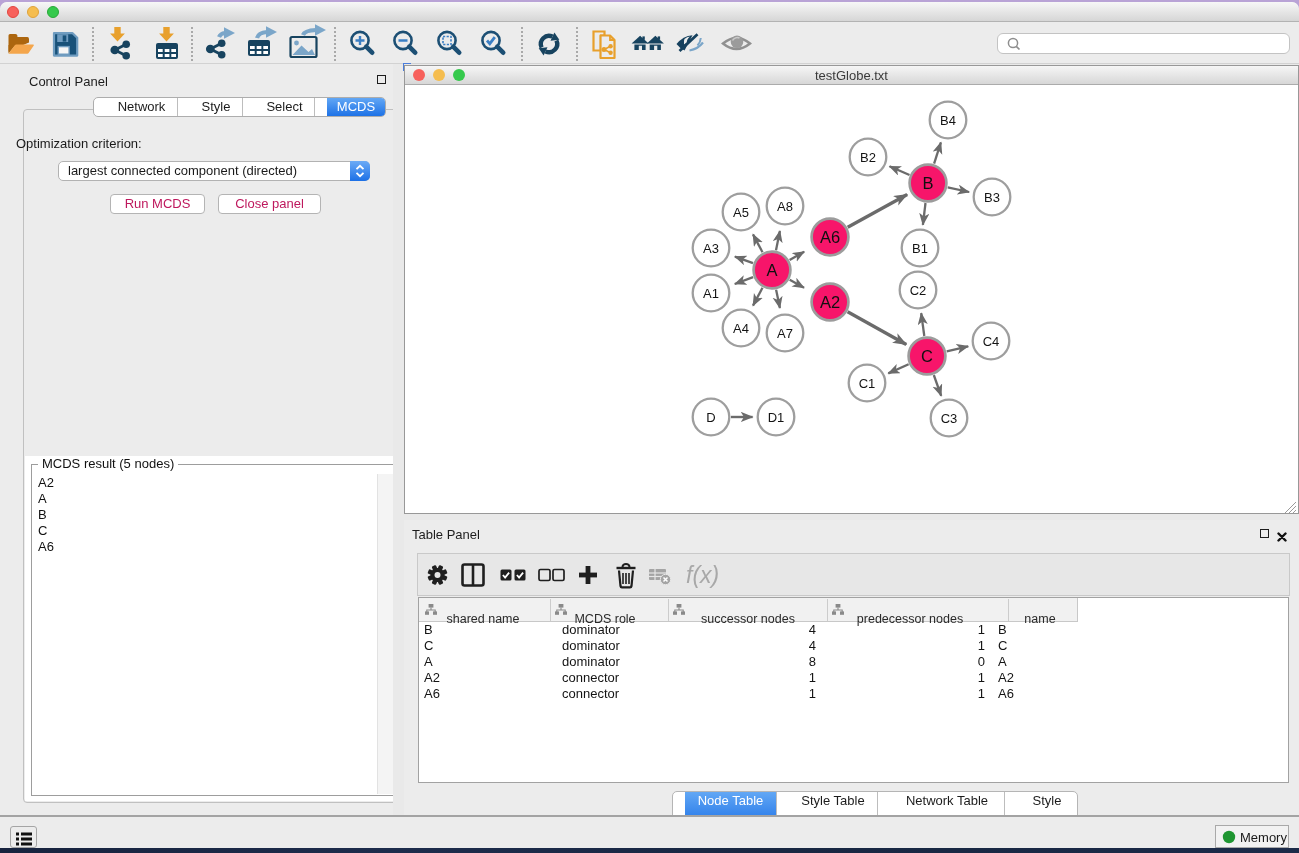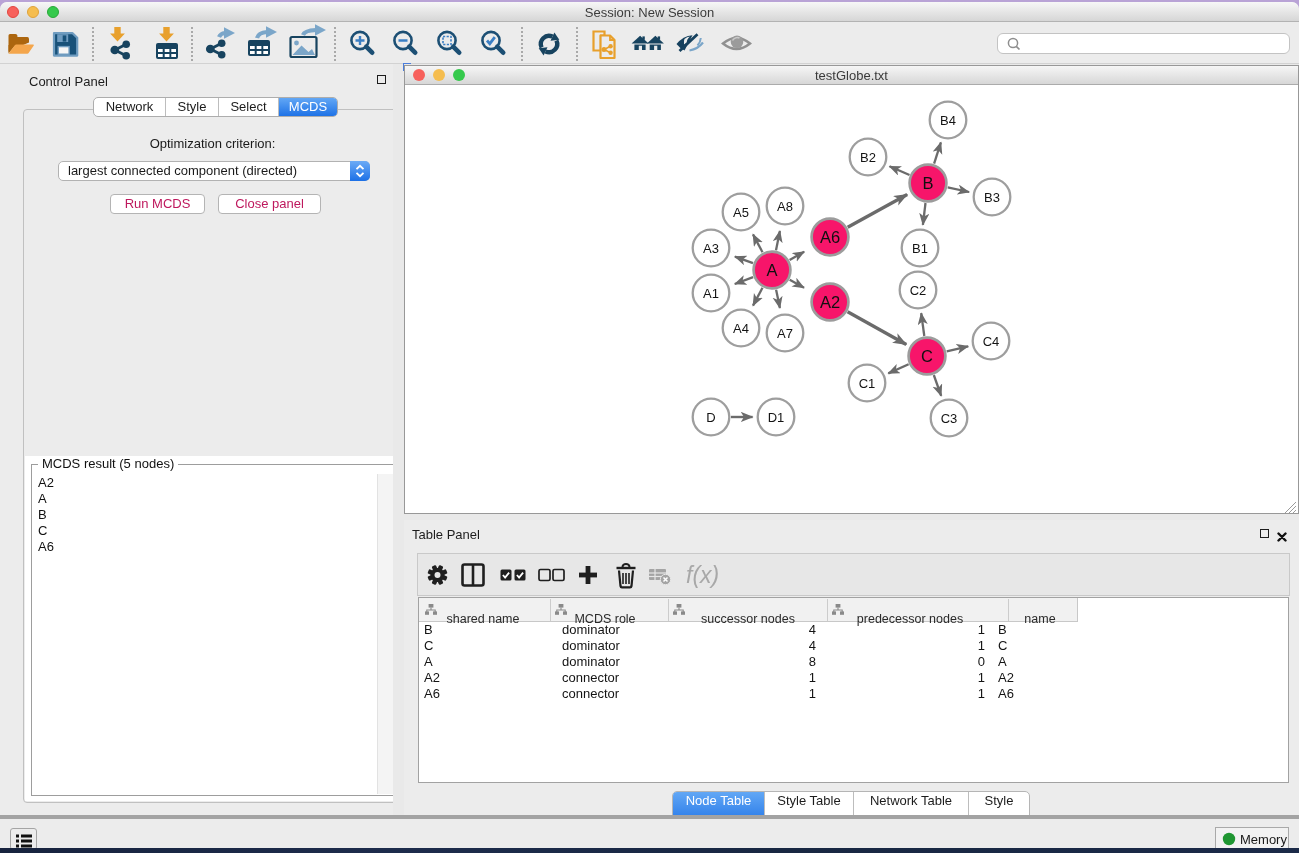--- a/index.html
+++ b/index.html
@@ -9,24 +9,24 @@
 .light{width:12px;height:12px;border-radius:50%;top:4px;}
 #titletext{width:100%;text-align:center;top:3px;font-size:13px;color:#3c3c3c;}
 #toolbar{left:0;top:21px;width:100%;height:41px;background:#ececec;border-bottom:1px solid #d2d2d2;}
 .tsep{top:4px;height:34px;width:0;border-left:2px dotted #a9a9a9;}
 #searchbox{left:997px;top:10px;width:293px;height:21px;background:#fff;border:1px solid #c3c3c3;border-radius:6px;}
 #cpanel{left:16px;top:62px;width:393px;height:751px;background:#ececec;}
 #cp-title{left:13px;top:10px;font-size:13px;color:#1d1d1d;}
 .winbtn{top:11px;width:9px;height:9px;border:1.5px solid #1c1c1c;}
 #tabpane{left:7px;top:45px;width:374px;height:694px;border:1px solid #c0c0c0;border-radius:4px;background:#ececec;}
 #segtabs{left:77px;top:33px;height:20px;display:flex;border:1px solid #adadad;border-radius:5px;background:#fff;overflow:hidden;}
-.seg{font-size:13px;color:#1c1c1c;text-align:center;line-height:18px;border-right:1px solid #bdbdbd;}
+.seg{font-size:13px;color:#1c1c1c;text-align:center;line-height:18px;border-right:1px solid #bdbdbd;margin-left:12px;}
 .seg:last-child{border-right:none;}
 .seg.on{background:linear-gradient(#62a7f5,#1e72e6);color:#fff;}
-#optlabel{left:0px;top:72px;width:393px;text-align:center;font-size:13px;color:#1a1a1a;}
+#optlabel{left:0px;top:72px;width:393px;font-size:13px;color:#1a1a1a;}
 #dropdown{left:42px;top:97px;width:312px;height:20px;background:#fff;border:1px solid #b2b2b2;border-radius:5px;font-size:13px;color:#1a1a1a;line-height:18px;padding-left:9px;}
 #dropstep{right:-1px;top:-1px;width:20px;height:20px;background:linear-gradient(#6cabf6,#1c70e6);border-radius:0 5px 5px 0;}
 .btn{height:20px;background:#fff;border:1px solid #b4b4b4;border-radius:4px;font-size:13px;color:#be185d;text-align:center;line-height:18px;}
 #whitepanel{left:9px;top:392px;width:377px;height:345px;background:#fff;}
 #groupbox{left:15px;top:400px;width:365px;height:332px;border:1px solid #9d9d9d;}
 #grouplabel{left:22px;top:392px;background:#fff;font-size:13px;color:#111;padding:0 4px;}
 #scrolltrack{left:361px;top:410px;width:17px;height:320px;background:#f4f4f4;border-left:1px solid #e2e2e2;}
 #mcdslist{left:22px;top:411px;font-size:13px;color:#111;line-height:16px;}
 #mdi{left:393px;top:62px;width:906px;height:751px;background:#e9e9e9;}
 #netframe{left:404px;top:63px;width:895px;height:449px;border:1px solid #989898;background:#fff;}
@@ -36,33 +36,32 @@
 #tablepanel{left:404px;top:518px;width:895px;height:295px;background:#ececec;}
 #tp-title{left:8px;top:7px;font-size:13px;color:#1d1d1d;}
 #tp-toolbar{left:13px;top:33px;width:873px;height:43px;background:#e7e7e7;border:1px solid #c9c9c9;}
 #tbl{left:14px;top:77px;width:871px;height:186px;background:#fff;border:1px solid #a2a2a2;}
 #tblhead{left:0;top:0;width:659px;height:24px;background:#f1f1f1;border-bottom:1px solid #c8c8c8;border-right:1px solid #c8c8c8;}
 .hsep{top:1px;height:22px;width:1px;background:#cccccc;}
 .hcell{top:14px;font-size:12.5px;color:#2a2a2a;text-align:center;}
 .trow{font-size:13px;color:#141414;height:16px;}
 .tcell{position:absolute;}
 #bottabs{left:268px;top:271px;height:37px;display:flex;line-height:16px;border:1px solid #b5b5b5;border-radius:5px;background:#fff;overflow:hidden;}
-#statusbar{left:0;top:813px;width:1299px;height:35px;background:#ececec;border-top:4px solid #a3a3a3;}
+#statusbar{left:0;top:813px;width:1299px;height:35px;background:#ececec;border-top:2px solid #a3a3a3;}
 #memorybtn{left:1215px;top:8px;width:74px;height:23px;background:#f2f2f2;border:1px solid #a9a9a9;font-size:13px;color:#1a1a1a;}
 #listbtn{left:10px;top:9px;width:27px;height:22px;background:#ececec;border:1px solid #a5a5a5;border-radius:3px;}
 #deskbottom{left:0;top:848px;width:1299px;height:5px;background:linear-gradient(90deg,#17233e,#1d2c4c 30%,#182742 60%,#1b2a48);}
 text{font-family:"Liberation Sans",sans-serif;}
 </style></head>
 <body>
 <div id="win" class="abs">
   <div id="titlebar" class="abs">
       <div class="light abs" style="left:7px;background:#f7615c;border:0.5px solid #e2463f"></div>
       <div class="light abs" style="left:27px;background:#f5bd4f;border:0.5px solid #dfa23a"></div>
       <div class="light abs" style="left:47px;background:#35c94c;border:0.5px solid #29a838"></div>
-      <div id="titletext" class="abs">Session: New Session</div>
     </div>
   <div id="toolbar" class="abs">
       <div class="tsep abs" style="left:92px"></div>
       <div class="tsep abs" style="left:191px"></div>
       <div class="tsep abs" style="left:334px"></div>
       <div class="tsep abs" style="left:521px"></div>
       <div class="tsep abs" style="left:576px"></div>
       <svg class="abs" style="left:0;top:0" width="1299" height="41" viewBox="0 0 1299 41">
         <path d="M8.5,29 V12.5 Q8.5,11 10,11 h5.5 Q17.2,11 17.4,12.5 V14 h10 Q29,14.2 29,16 V19.5 L22,22.5 H13 z" fill="#ac660f"></path>
         <path d="M8.5,22 h7 L8.5,30.5 z" fill="#ac660f"></path>

